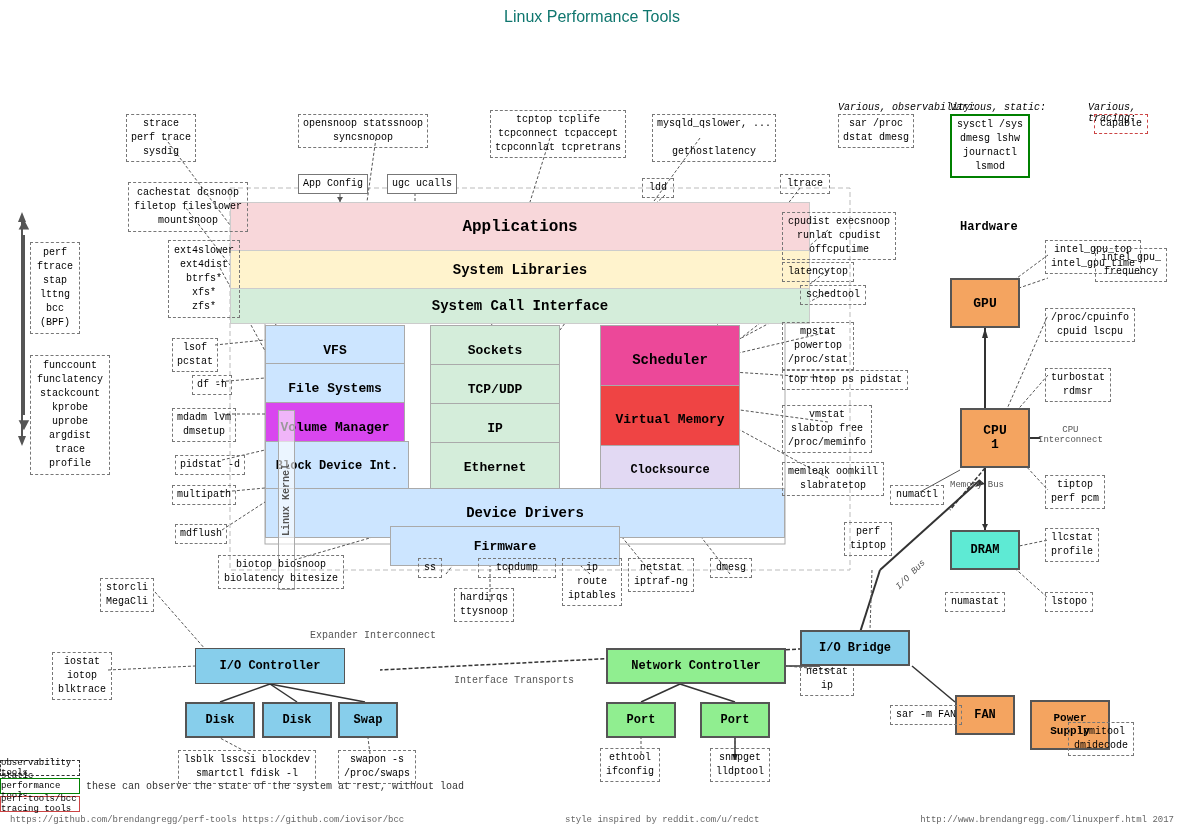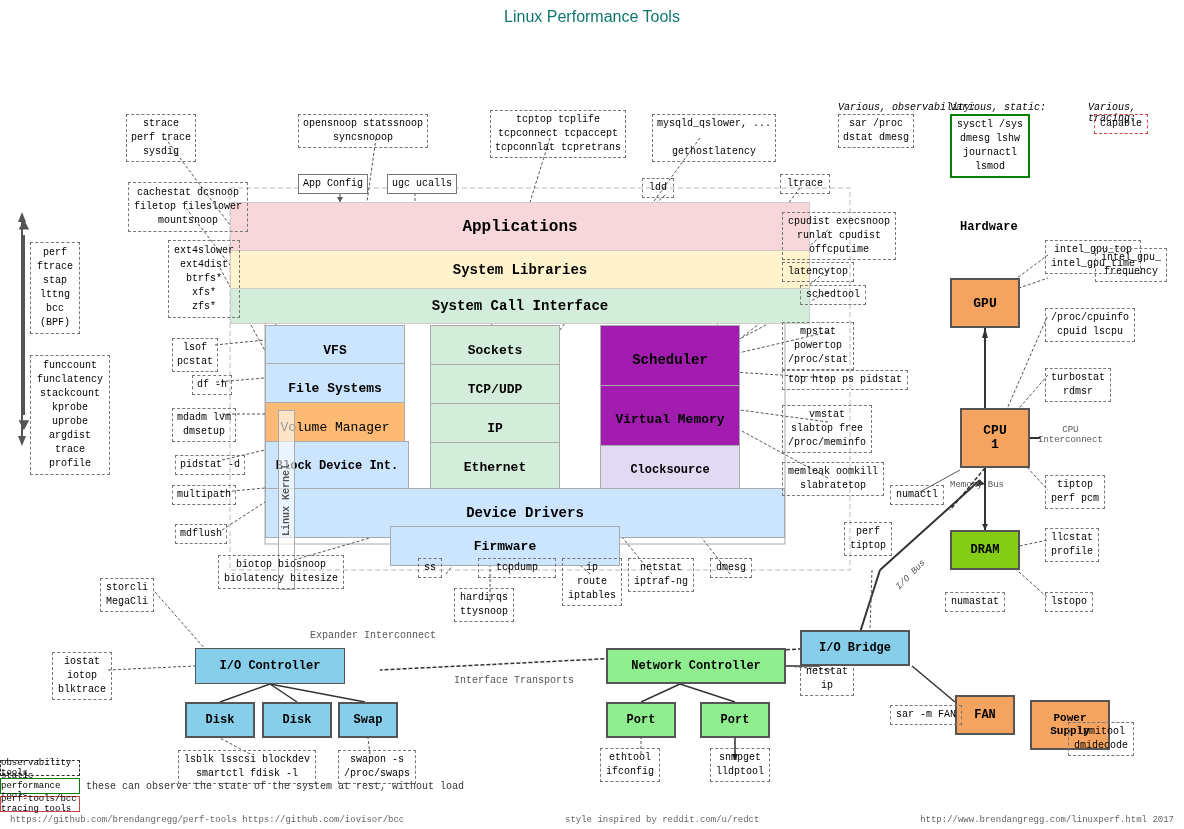--- a/index.html
+++ b/index.html
@@ -120,21 +120,21 @@
       font-size: 13px;
     }
     .block-gpu {
       background: #F4A460;
       border: 2px solid #555;
       left: 950px; top: 248px;
       width: 70px; height: 50px;
       font-size: 13px;
     }
     .block-dram {
-      background: #84cc16;
+      background: #5eead4;
       border: 2px solid #555;
       left: 950px; top: 500px;
       width: 70px; height: 40px;
       font-size: 12px;
     }
     .block-fan {
       background: #F4A460;
       border: 2px solid #555;
       left: 955px; top: 665px;
       width: 60px; height: 40px;
@@ -583,30 +583,30 @@
   <div class="ltrace-box tool-box" style="border:1px dashed #777;">ltrace</div>
 
   <div class="block block-applications">Applications</div>
 
   <div class="block block-syslibs">System Libraries</div>
 
   <div class="block block-syscall">System Call Interface</div>
 
   <div class="block" style="background:#cce5ff;border:1px solid #aaa;left:265px;top:295px;width:140px;height:50px;font-size:13px;font-weight:bold;">VFS</div>
   <div class="block" style="background:#cce5ff;border:1px solid #aaa;left:265px;top:333px;width:140px;height:50px;font-size:13px;font-weight:bold;">File Systems</div>
-  <div class="block" style="background:#fdba74;border:1px solid #aaa;left:265px;top:372px;width:140px;height:50px;font-size:13px;font-weight:normal;">Volume Manager</div>
+  <div class="block" style="background:#d946ef;border:1px solid #aaa;left:265px;top:372px;width:140px;height:50px;font-size:13px;font-weight:bold;">Volume Manager</div>
   <div class="block" style="background:#cce5ff;border:1px solid #aaa;left:265px;top:411px;width:144px;height:50px;font-size:12px;font-weight:bold;">Block Device Int.</div>
 
   <div class="block" style="background:#d4edda;border:1px solid #aaa;left:430px;top:295px;width:130px;height:50px;font-size:13px;font-weight:bold;">Sockets</div>
   <div class="block" style="background:#d4edda;border:1px solid #aaa;left:430px;top:334px;width:130px;height:50px;font-size:13px;font-weight:bold;">TCP/UDP</div>
   <div class="block" style="background:#d4edda;border:1px solid #aaa;left:430px;top:373px;width:130px;height:50px;font-size:13px;font-weight:bold;">IP</div>
   <div class="block" style="background:#d4edda;border:1px solid #aaa;left:430px;top:412px;width:130px;height:50px;font-size:13px;font-weight:bold;">Ethernet</div>
 
-  <div class="block" style="background:#a21caf;border:1px solid #aaa;left:600px;top:295px;width:140px;height:70px;font-size:14px;font-weight:bold;">Scheduler</div>
-  <div class="block" style="background:#a21caf;border:1px solid #aaa;left:600px;top:355px;width:140px;height:70px;font-size:13px;font-weight:bold;line-height:1.2;">Virtual Memory</div>
+  <div class="block" style="background:#ec4899;border:1px solid #aaa;left:600px;top:295px;width:140px;height:70px;font-size:14px;font-weight:bold;">Scheduler</div>
+  <div class="block" style="background:#ef4444;border:1px solid #aaa;left:600px;top:355px;width:140px;height:70px;font-size:13px;font-weight:bold;line-height:1.2;">Virtual Memory</div>
   <div class="block" style="background:#e2d9f3;border:1px solid #aaa;left:600px;top:415px;width:140px;height:50px;font-size:12px;font-weight:bold;">Clocksource</div>
 
   <div class="block" style="background:#cce5ff;border:1px solid #aaa;left:265px;top:458px;width:520px;height:50px;font-size:14px;font-weight:bold;">Device Drivers</div>
 
   <div class="block" style="background:#cce5ff;border:1px solid #aaa;left:390px;top:496px;width:230px;height:40px;font-size:13px;font-weight:bold;">Firmware</div>
 
   <div class="kernel-label">Linux Kernel</div>
 
   <div class="tool-box dashed" style="position:absolute;left:128px;top:152px;padding:3px 5px;font-size:10px;line-height:1.4;white-space:pre-line;">cachestat dcsnoop
 filetop fileslower

